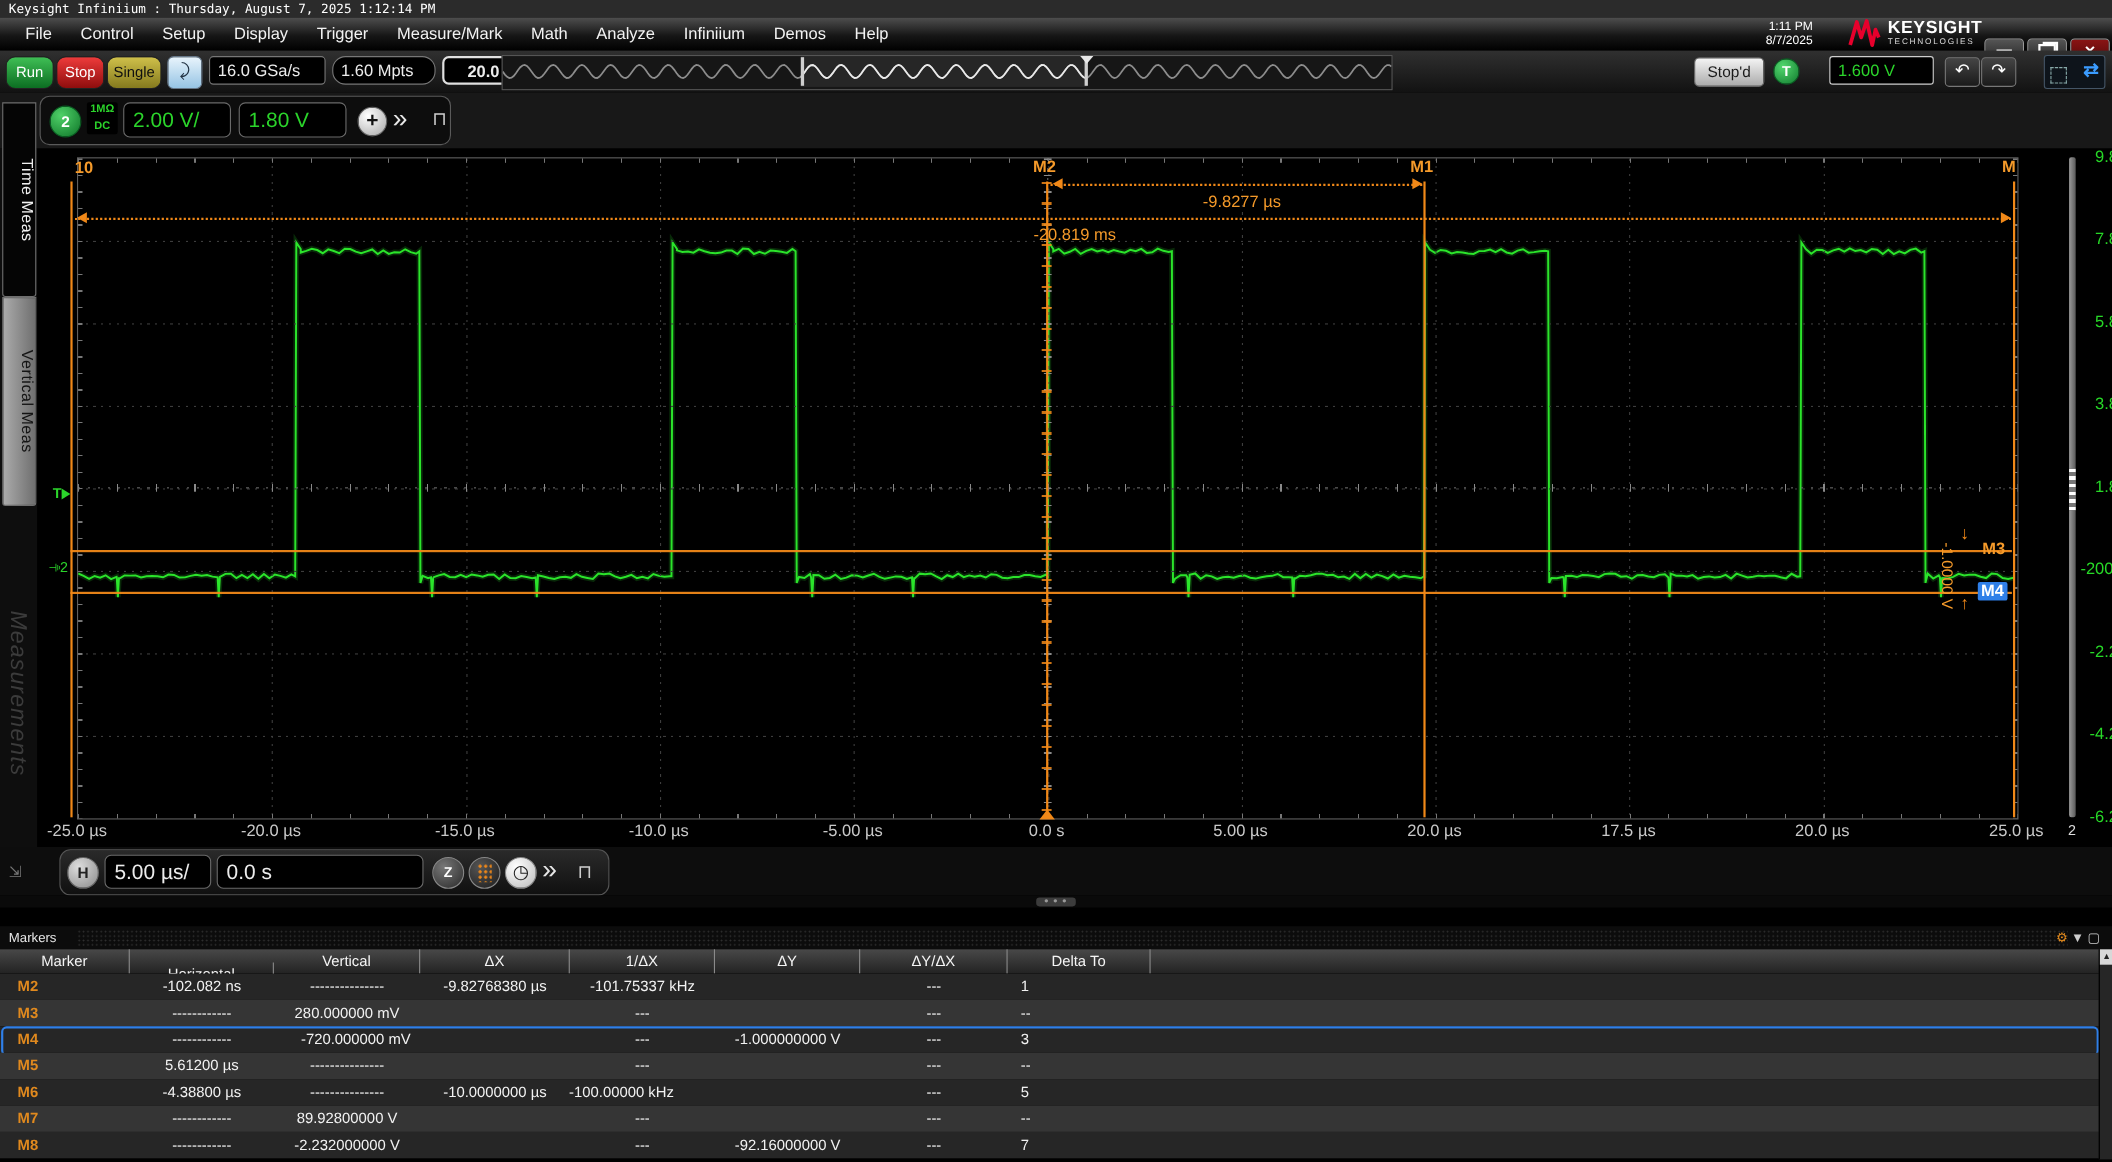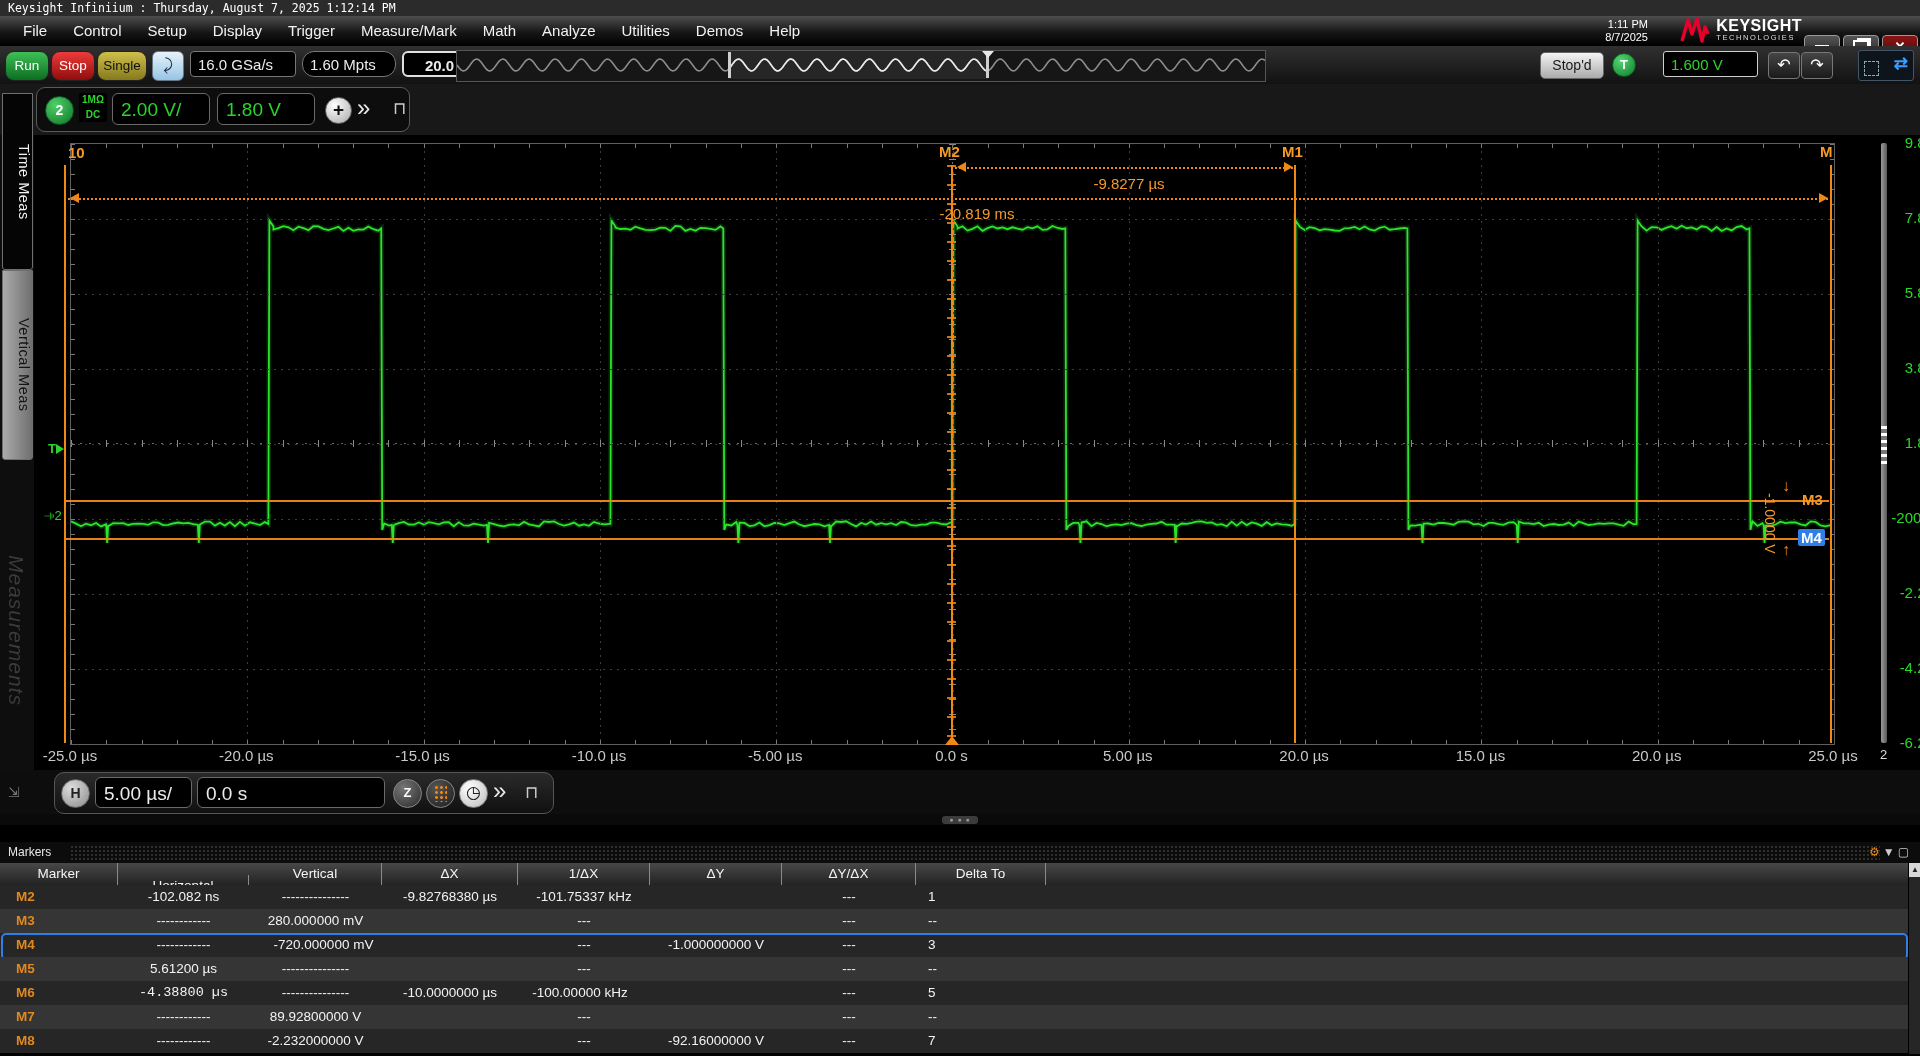--- a/index.html
+++ b/index.html
@@ -150,21 +150,21 @@
   <div class="abs" id="menubar">
     <div id="menu-items">
         <div class="menu-item">File</div>
         <div class="menu-item">Control</div>
         <div class="menu-item">Setup</div>
         <div class="menu-item">Display</div>
         <div class="menu-item">Trigger</div>
         <div class="menu-item">Measure/Mark</div>
         <div class="menu-item">Math</div>
         <div class="menu-item">Analyze</div>
-        <div class="menu-item">Utilities</div>
+        <div class="menu-item">Infiniium</div>
         <div class="menu-item">Demos</div>
         <div class="menu-item">Help</div>
       </div>
     <div id="clock">
       <div>1:11 PM</div>
       <div>8/7/2025</div>
     </div>
     <div id="brand">
       <svg width="30" height="26" viewBox="0 0 30 26">
         <polyline points="2,24 8,3 12,17 17,2 22,24 25,10 28,17" fill="none" stroke="#e8002c" stroke-width="3.4" stroke-linejoin="round"></polyline>
@@ -317,21 +317,21 @@
       </div>
     <div id="xlabels">
         <div class="xlabel" style="left: -9px;">-25.0 µs</div>
         <div class="xlabel" style="left: 167.3px;">-20.0 µs</div>
         <div class="xlabel" style="left: 343.6px;">-15.0 µs</div>
         <div class="xlabel" style="left: 519.9px;">-10.0 µs</div>
         <div class="xlabel" style="left: 696.2px;">-5.00 µs</div>
         <div class="xlabel" style="left: 872.5px;">0.0 s</div>
         <div class="xlabel" style="left: 1048.8px;">5.00 µs</div>
         <div class="xlabel" style="left: 1225.1px;">20.0 µs</div>
-        <div class="xlabel" style="left: 1401.4px;">15.0 µs</div>
+        <div class="xlabel" style="left: 1401.4px;">17.5 µs</div>
         <div class="xlabel" style="left: 1577.7px;">20.0 µs</div>
         <div class="xlabel" style="left: 1754px;">25.0 µs</div>
       </div>
     <div id="yscroll">
         <div id="yscroll-handle"></div>
       </div>
     <div id="corner-ch">2</div>
   </div>
 
   <div class="abs" id="hbar">
@@ -409,24 +409,24 @@
         <div class="tcell" style="left: 118px; width: 131px;">5.61200 µs</div>
         <div class="tcell" style="left: 249px; width: 133px;">---------------</div>
         <div class="tcell" style="left: 382px; width: 136px;"></div>
         <div class="tcell" style="left: 518px; width: 132px;">---</div>
         <div class="tcell" style="left: 650px; width: 132px;"></div>
         <div class="tcell" style="left: 782px; width: 134px;">---</div>
         <div class="tcell dto" style="left: 916px; width: 130px;">--</div>
       </div>
       <div class="trow row-dark" style="top: 981px;">
         <div class="tcell mname" style="left: 0px; width: 118px;">M6</div>
-        <div class="tcell" style="left: 118px; width: 131px; font-family: Liberation Mono, monospace;">-4.38800 µs</div>
+        <div class="tcell" style="left: 118px; width: 131px;">-4.38800 µs</div>
         <div class="tcell" style="left: 249px; width: 133px;">---------------</div>
         <div class="tcell" style="left: 382px; width: 136px;">-10.0000000 µs</div>
-        <div class="tcell" style="left: 514px; width: 132px;">-100.00000 kHz</div>
+        <div class="tcell" style="left: 499px; width: 132px;">-100.00000 kHz</div>
         <div class="tcell" style="left: 650px; width: 132px;"></div>
         <div class="tcell" style="left: 782px; width: 134px;">---</div>
         <div class="tcell dto" style="left: 916px; width: 130px;">5</div>
       </div>
       <div class="trow row-light" style="top: 1005px;">
         <div class="tcell mname" style="left: 0px; width: 118px;">M7</div>
         <div class="tcell" style="left: 118px; width: 131px;">------------</div>
         <div class="tcell" style="left: 249px; width: 133px;">89.92800000 V</div>
         <div class="tcell" style="left: 382px; width: 136px;"></div>
         <div class="tcell" style="left: 518px; width: 132px;">---</div>

